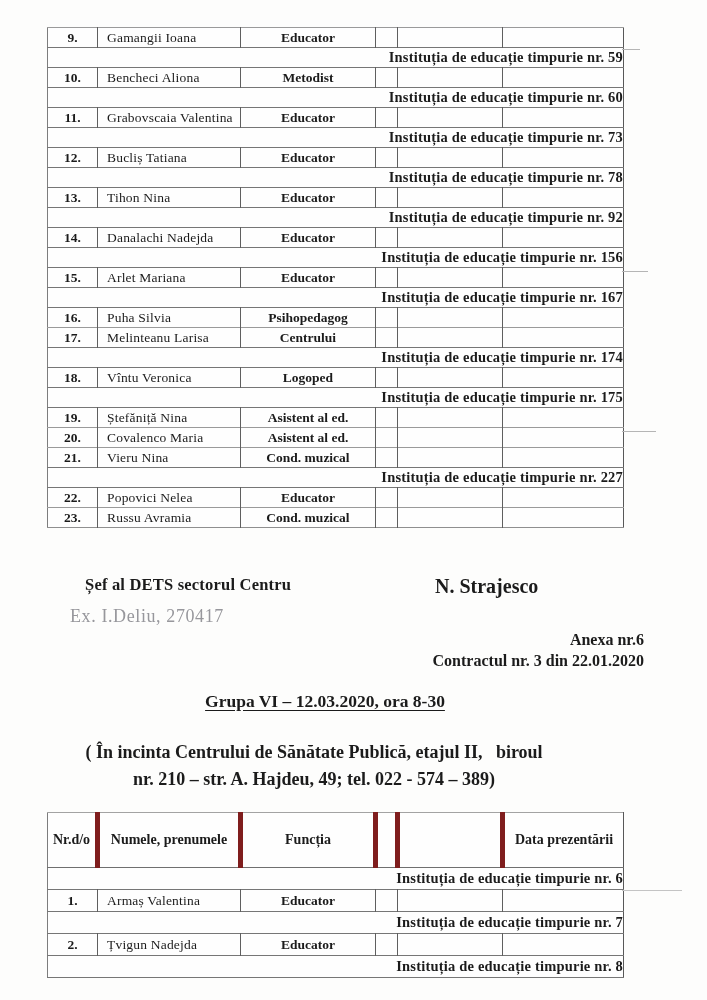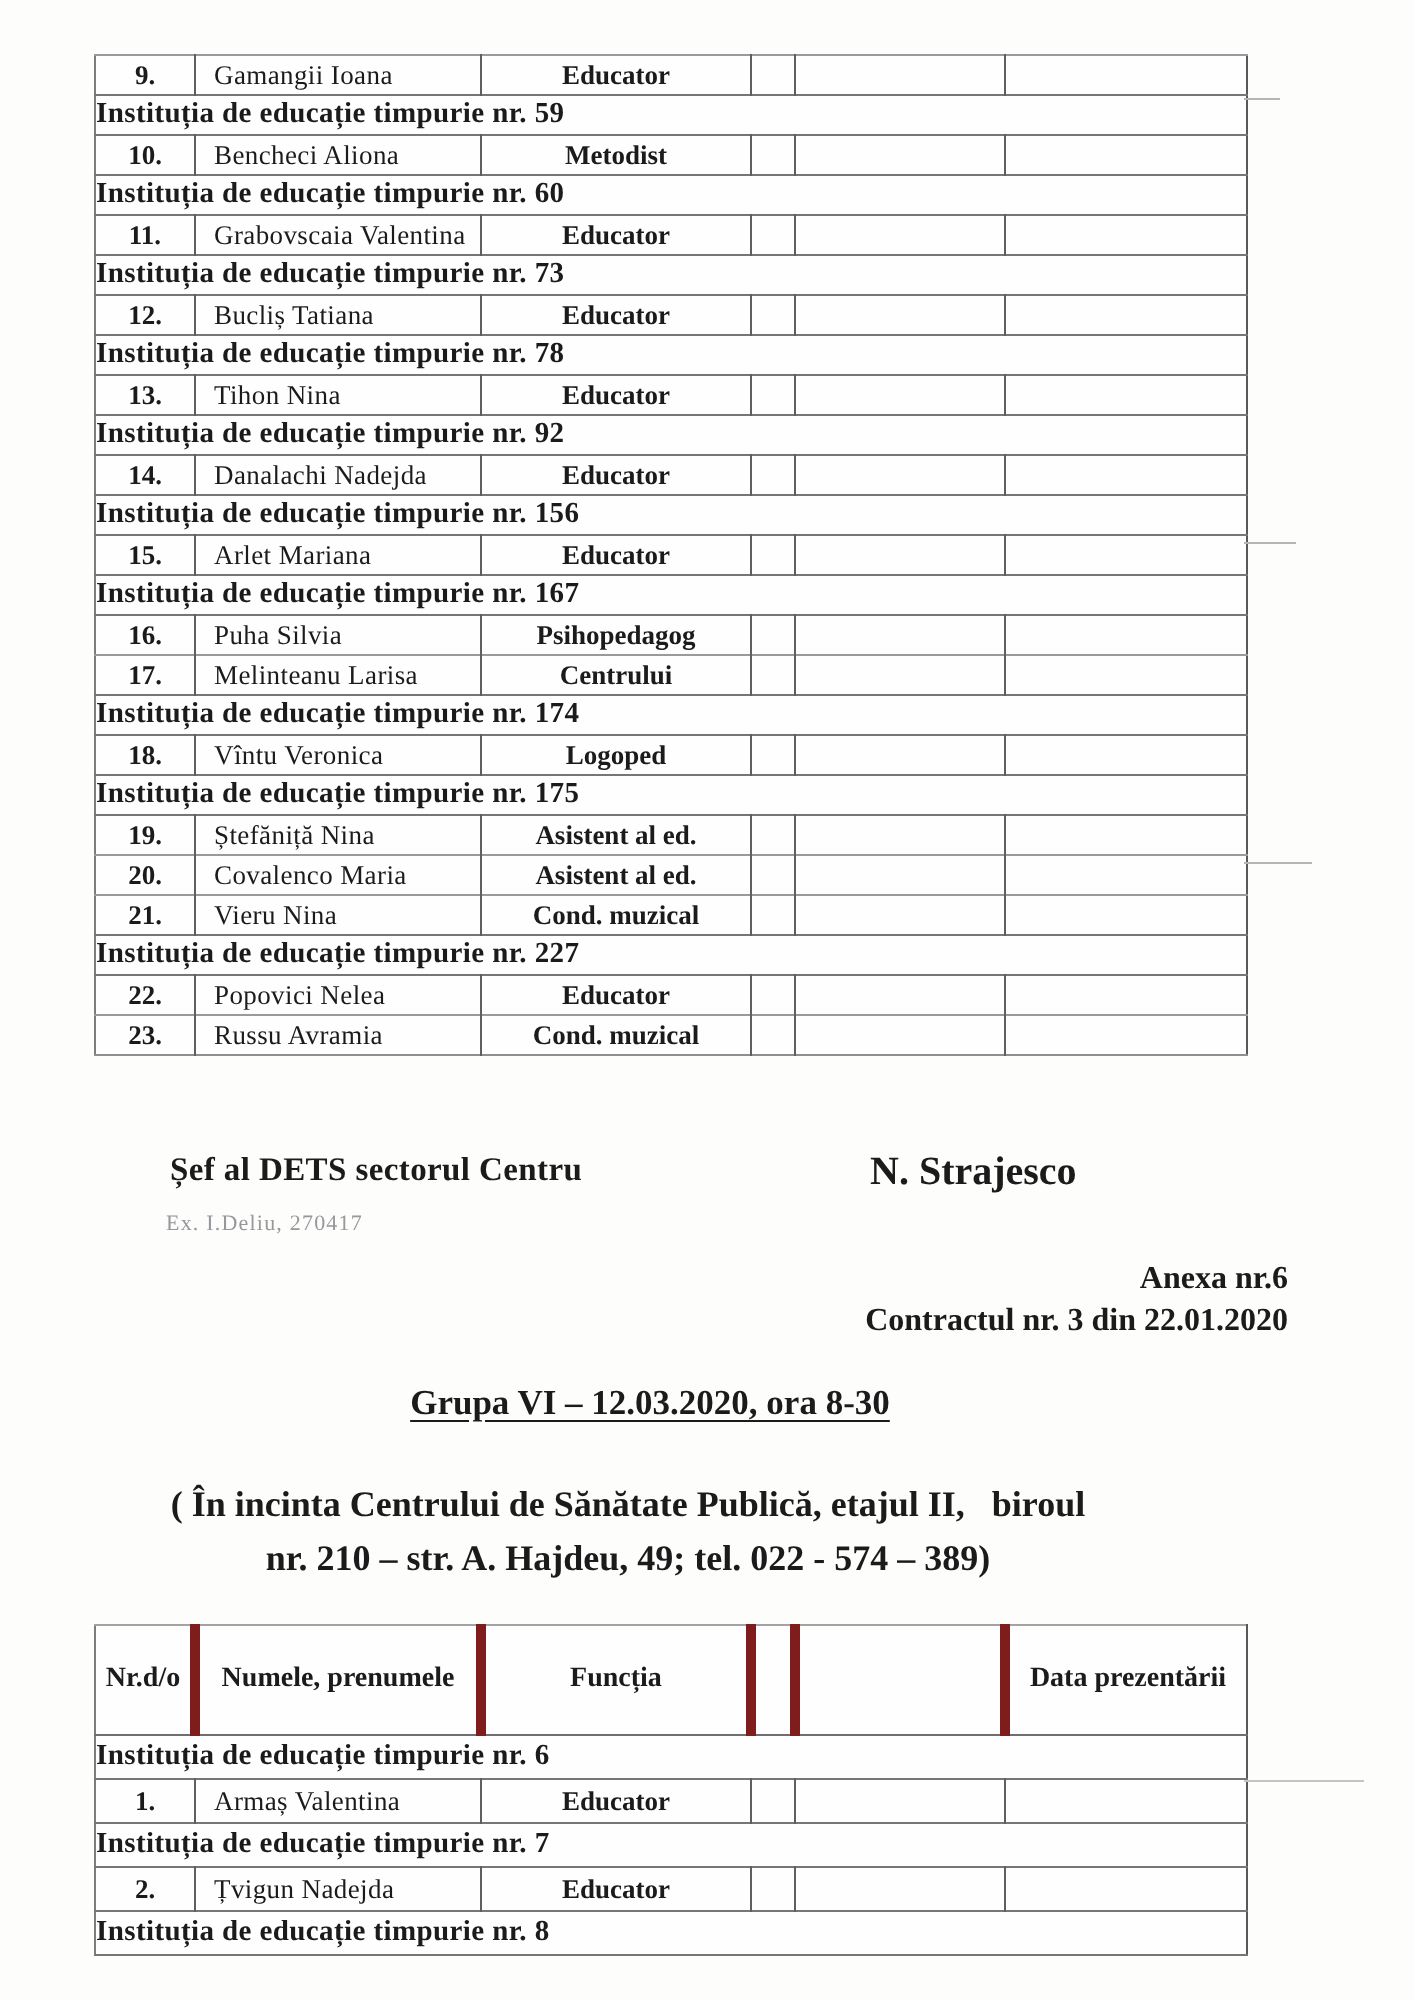--- a/index.html
+++ b/index.html
@@ -19,32 +19,32 @@
   tr.person td{height:19px;}
   tr.inst td{height:19px;}
   #table2 tr.person td,#table2 tr.inst td{height:21px;}
   tr.person{border-top:1px solid #9a9a9a;}
   tr.inst{border-top:1px solid #767676;border-bottom:1px solid #767676;}
   tr.person td{border-left:1px solid #5f5f5f;}
   tr.person td:first-child{border-left:none;}
   .c-num{font-weight:bold;text-align:center;font-size:13.5px;}
   .c-name{padding-left:9px;font-size:13.5px;letter-spacing:.2px;}
   .c-func{font-weight:bold;text-align:center;font-size:13.5px;}
-  tr.inst td{font-weight:bold;text-align:left;font-size:14.5px;letter-spacing:.2px;margin-top:45px;}
+  tr.inst td{font-weight:bold;text-align:right;font-size:14.5px;letter-spacing:.2px;margin-top:45px;}
   
   tr.head td{
     height:54px;border-left:5px solid #7f1d1d;border-bottom:1px solid #6f6f6f;
     font-weight:bold;text-align:center;font-size:14px;vertical-align:middle;
     white-space:normal;line-height:1.45;
   }
   tr.head td:first-child{border-left:none;}
   
   .sig-left{position:absolute;left:85px;top:575px;font-weight:bold;font-size:16.5px;letter-spacing:.2px;}
   .sig-right{position:absolute;left:435px;top:575px;font-weight:bold;font-size:20px;}
-  .exec-note{position:absolute;left:83px;top:606px;font-size:11px;color:#97979c;letter-spacing:.6px;}
+  .exec-note{position:absolute;left:70px;top:606px;font-size:18px;color:#97979c;letter-spacing:.6px;}
   .annex{position:absolute;right:63px;top:629px;text-align:right;font-weight:bold;font-size:16px;line-height:21px;}
   .group-heading{position:absolute;left:0;top:691px;width:650px;text-align:center;font-weight:bold;font-size:17.5px;}
   .group-heading span{text-decoration:underline;text-underline-offset:3px;}
   .location{position:absolute;left:0;top:739px;width:628px;text-align:center;font-weight:bold;font-size:18px;line-height:27px;}
   
   .artifact{position:absolute;height:1px;background:#b5b5b5;}
   .a1{left:622px;top:49px;width:18px;}
   .a2{left:622px;top:271px;width:26px;}
   .a3{left:622px;top:431px;width:34px;}
   .a4{left:622px;top:890px;width:60px;background:#c4c4c4;}

